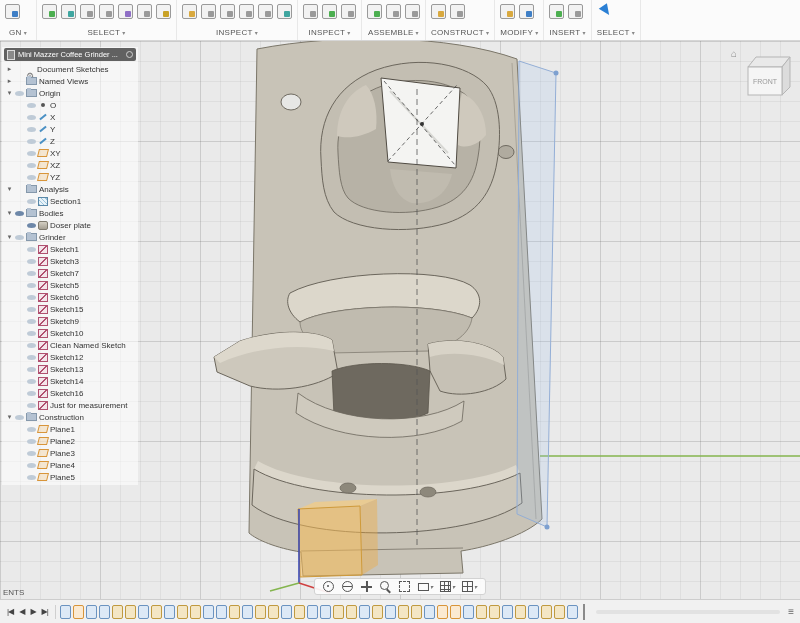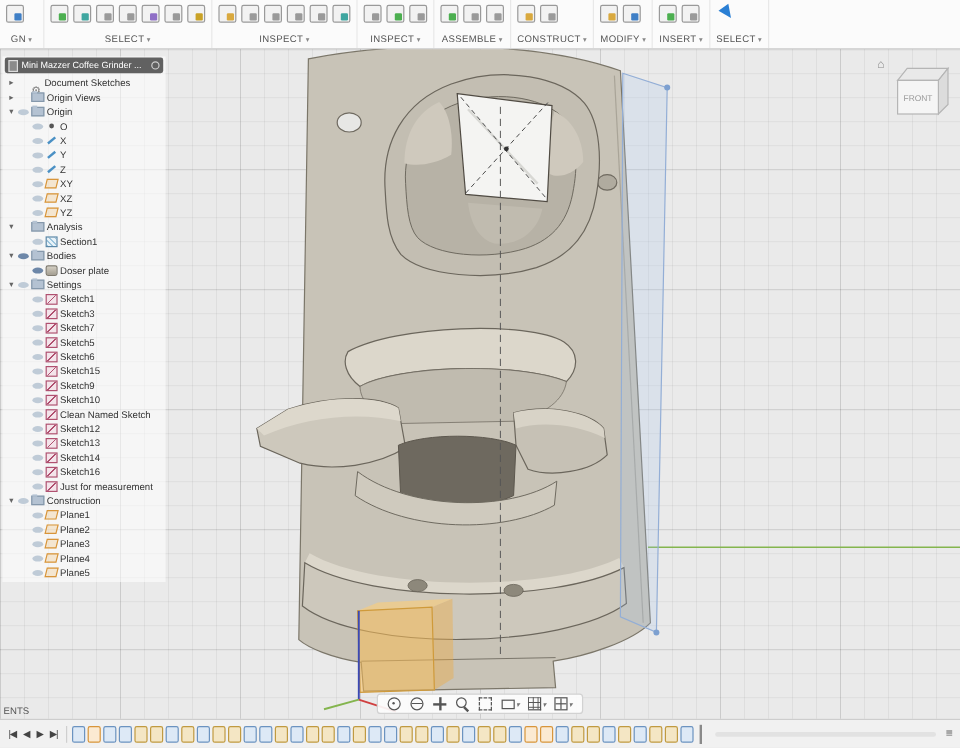--- a/index.html
+++ b/index.html
@@ -267,21 +267,21 @@
           <span class="arr">▸</span>
           <span class="eye"></span>
           <span class="tic ic-gear"></span>
           <span class="lbl">Document Sketches</span>
         </div>
 
         <div class="row lvl1">
           <span class="arr">▸</span>
           <span class="eye"></span>
           <span class="tic ic-folder"></span>
-          <span class="lbl">Origin Views</span>
+          <span class="lbl">Named Views</span>
         </div>
 
         <div class="row lvl1">
           <span class="arr">▾</span>
           <span class="eye off"></span>
           <span class="tic ic-folder"></span>
           <span class="lbl">Origin</span>
         </div>
 
         <div class="row lvl2">
@@ -358,21 +358,21 @@
           <span class="arr"></span>
           <span class="eye on"></span>
           <span class="tic ic-body"></span>
           <span class="lbl">Doser plate</span>
         </div>
 
         <div class="row lvl1">
           <span class="arr">▾</span>
           <span class="eye off"></span>
           <span class="tic ic-folder"></span>
-          <span class="lbl">Settings</span>
+          <span class="lbl">Grinder</span>
         </div>
 
         <div class="row lvl2">
           <span class="arr"></span>
           <span class="eye off"></span>
           <span class="tic ic-sketch"></span>
           <span class="lbl">Sketch1</span>
         </div>
 
         <div class="row lvl2">

